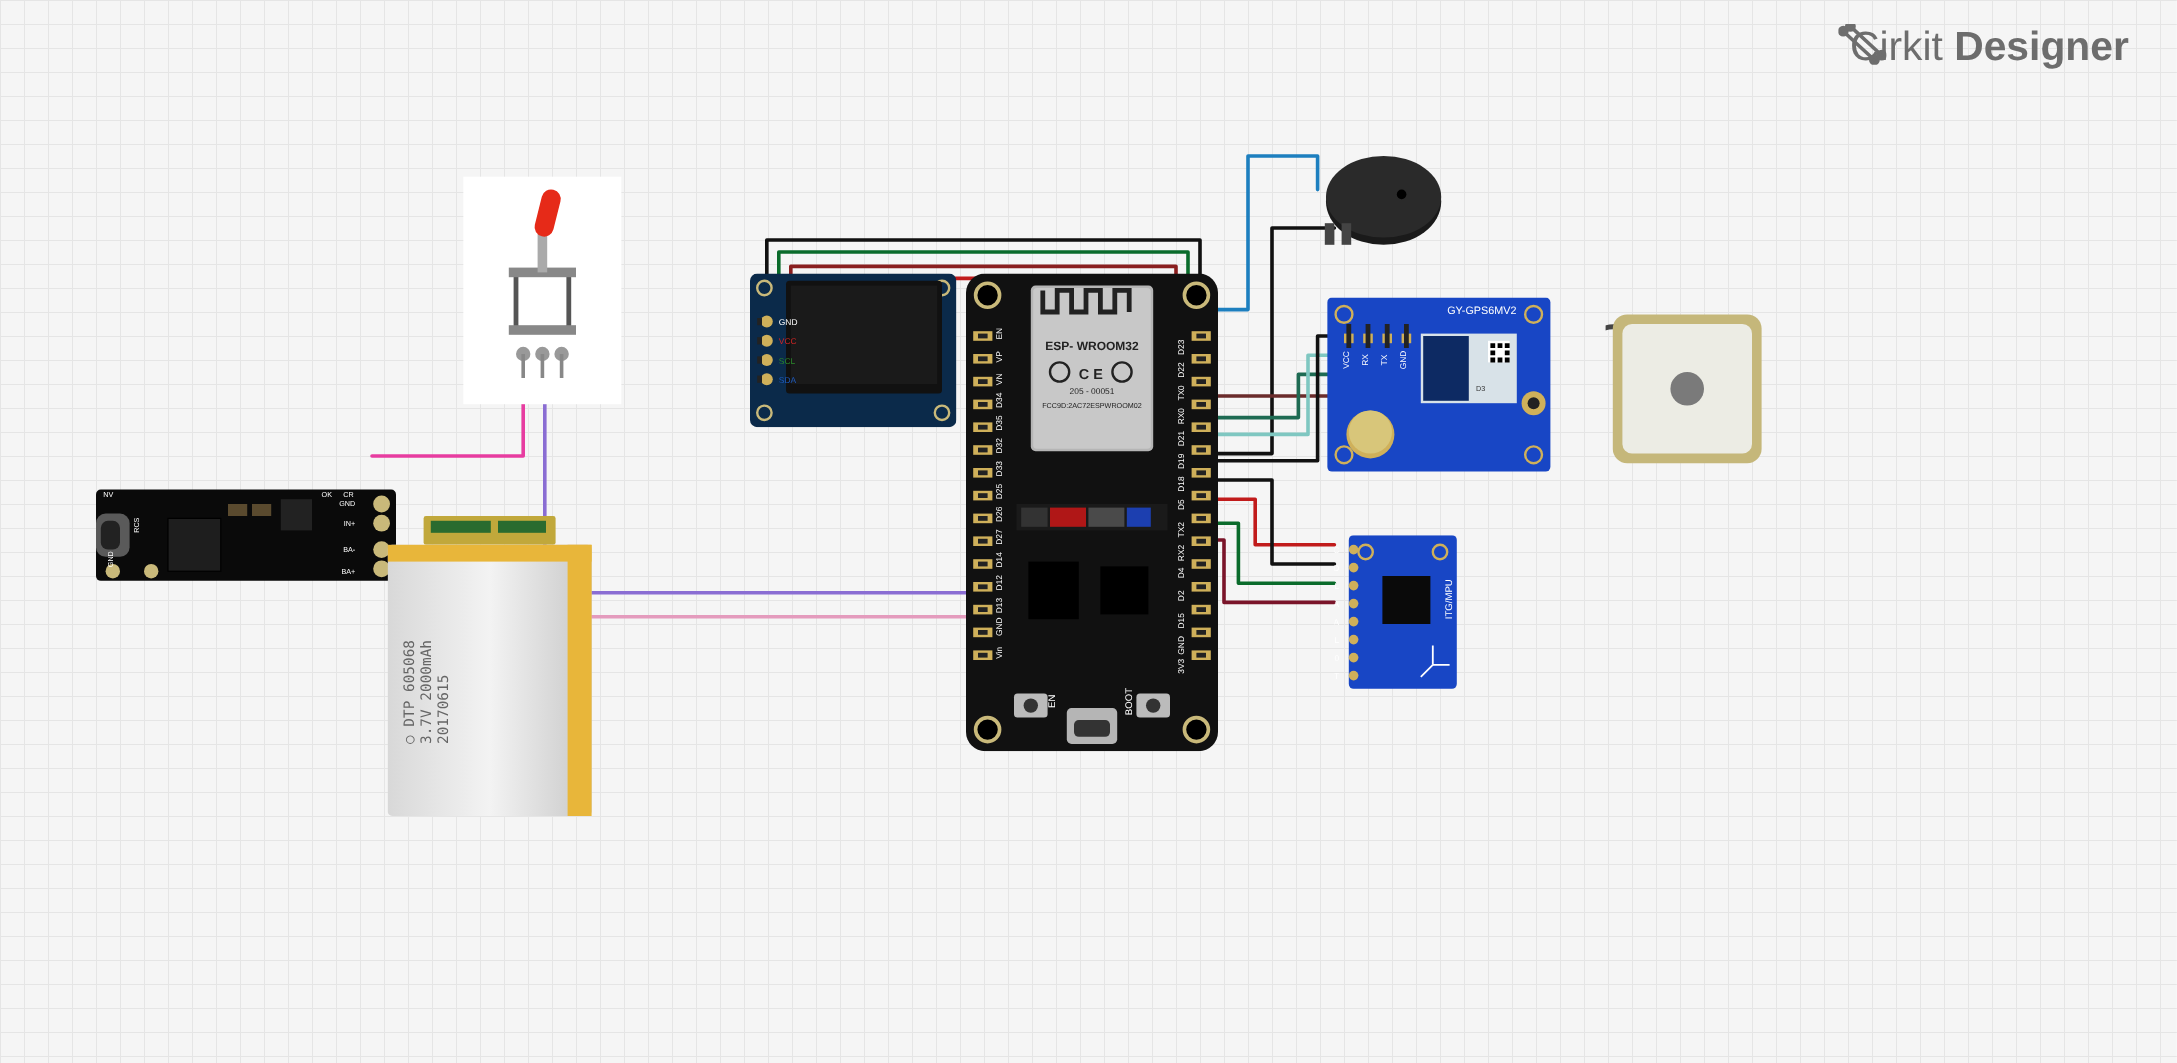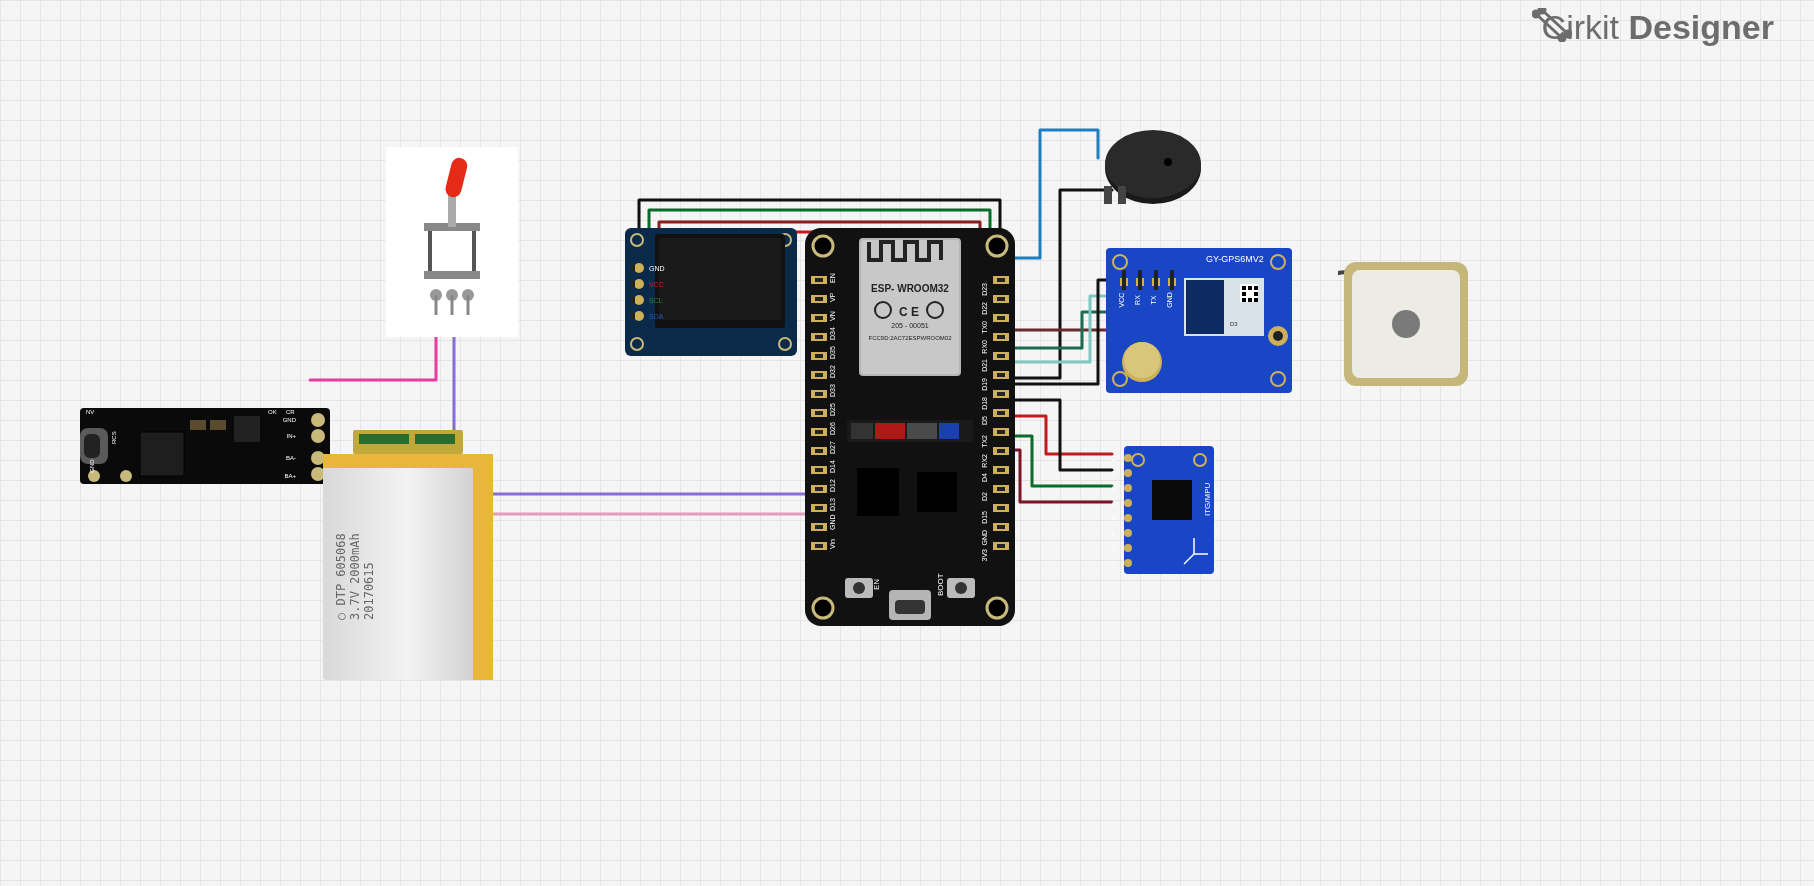--- a/index.html
+++ b/index.html
@@ -5,21 +5,21 @@
   html,body{margin:0;padding:0;width:1814px;height:886px;background:#fff;font-family:Arial,Helvetica,sans-serif;overflow:hidden}
   .canvas{
     position:absolute;inset:0;
     background-color:#f5f5f5;
     background-image:
       linear-gradient(#e5e5e5 1px,transparent 1px),
       linear-gradient(90deg,#e5e5e5 1px,transparent 1px);
     background-size:20px 20px;
   }
   svg{position:absolute;inset:0}
-  .logo{position:absolute;top:8px;right:40px;display:flex;align-items:center;gap:10px;font-family:'Segoe UI',Arial,sans-serif;font-size:34px;color:#6d6d6d;font-weight:400}
+  .logo{position:absolute;top:20px;right:40px;display:flex;align-items:center;gap:10px;font-family:'Segoe UI',Arial,sans-serif;font-size:34px;color:#6d6d6d;font-weight:400}
   .logo b{font-weight:700;color:#6d6d6d}
   .logo-mark{display:inline-flex}
   
   .comp{position:absolute}
   .txsm{fill:#fff;font-size:6px}
 </style>
 </head>
 <body>
 
 <div class="canvas">

